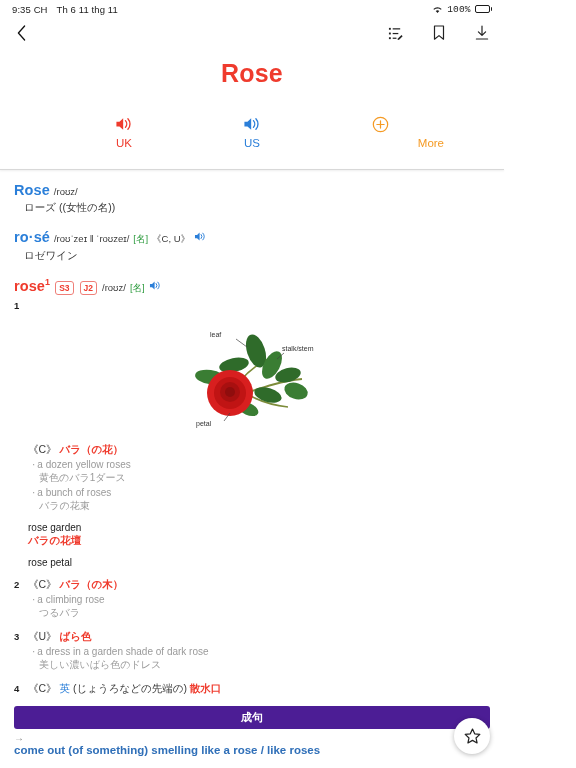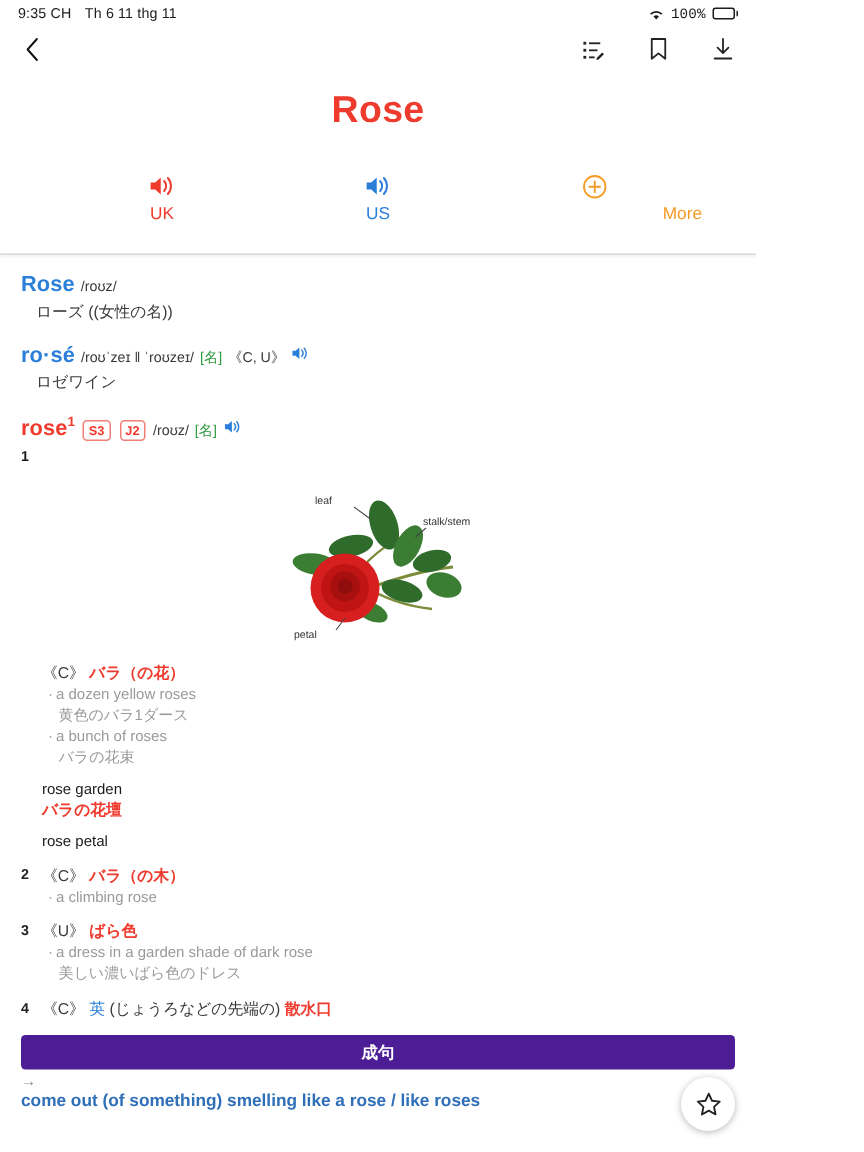--- a/index.html
+++ b/index.html
@@ -34,21 +34,21 @@
   .nav-actions { display:flex; align-items:center; gap:26px; }
   .nav-ic { width:17px; height:17px; display:flex; align-items:center; justify-content:center; cursor:pointer; }
 
   
   .title-wrap { text-align:center; padding-top: 11px; }
   .word-title { font-size: 25px; font-weight: 700; color:#ef3b2d; letter-spacing:.2px; }
 
   
   .audio-row {
     display:flex; align-items:flex-start; margin-top: 26px;
-    padding: 0 36px;
+    padding: 0 60px;
   }
   .audio-btn { flex:1; text-align:center; cursor:pointer; }
   .audio-btn .ico { height:20px; display:flex; align-items:center; justify-content:center; }
   .audio-btn .lbl { font-size:11.5px; margin-top:3px; }
   .uk .lbl { color:#ef3b2d; }
   .us .lbl { color:#2b7fd9; }
   .more .lbl { color:#f59a23;text-align:right; }
 
   .hr-shadow {
     margin-top: 20px; height:1px; background:#d8d8d8;
@@ -303,20 +303,21 @@
     </div>
 
     <div class="sense" style="margin-top:10px">
       <div class="num">2</div>
       <div class="body">
         <div class="sense-def">
           <span class="br-mark">《C》</span>
           <span class="jp-red">バラ（の木）</span>
         </div>
         <div class="ex"><span class="dot">·</span><span>a climbing rose</span></div>
+        <div class="ex-jp">つるバラ</div>
       </div>
     </div>
 
     <div class="sense" style="margin-top:10px">
       <div class="num">3</div>
       <div class="body">
         <div class="sense-def">
           <span class="br-mark">《U》</span>
           <span class="jp-red">ばら色</span>
         </div>

